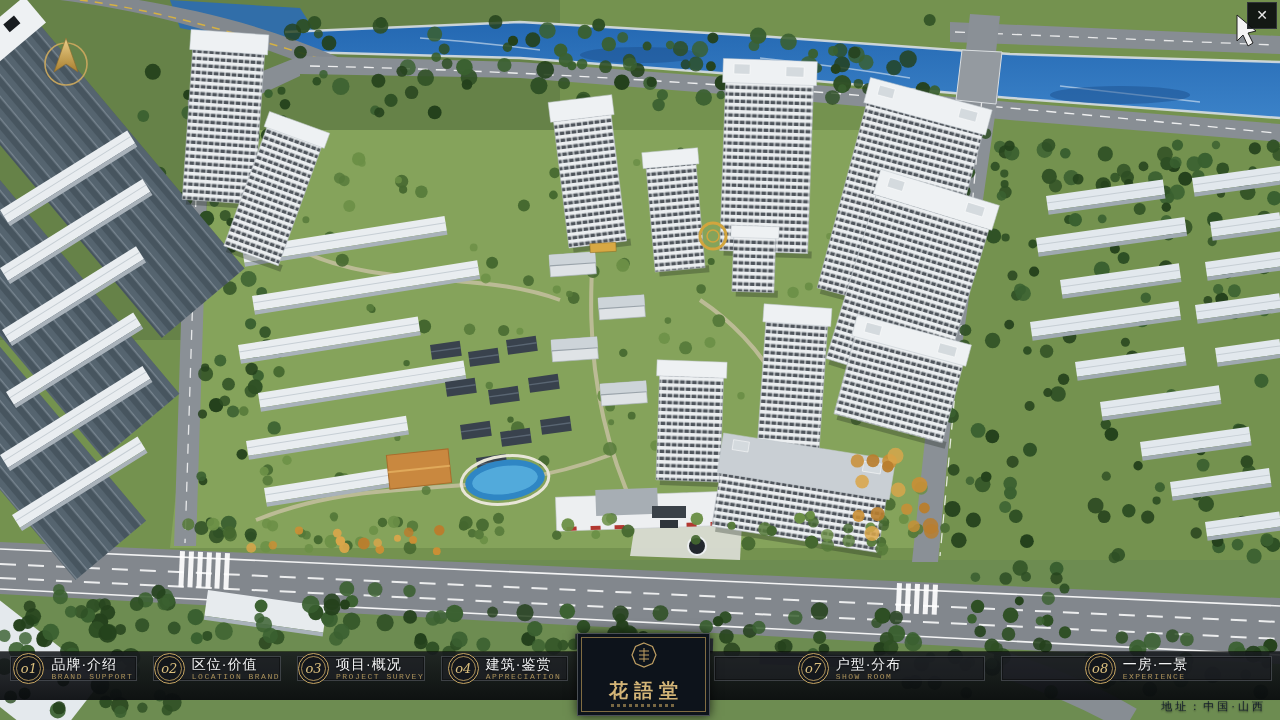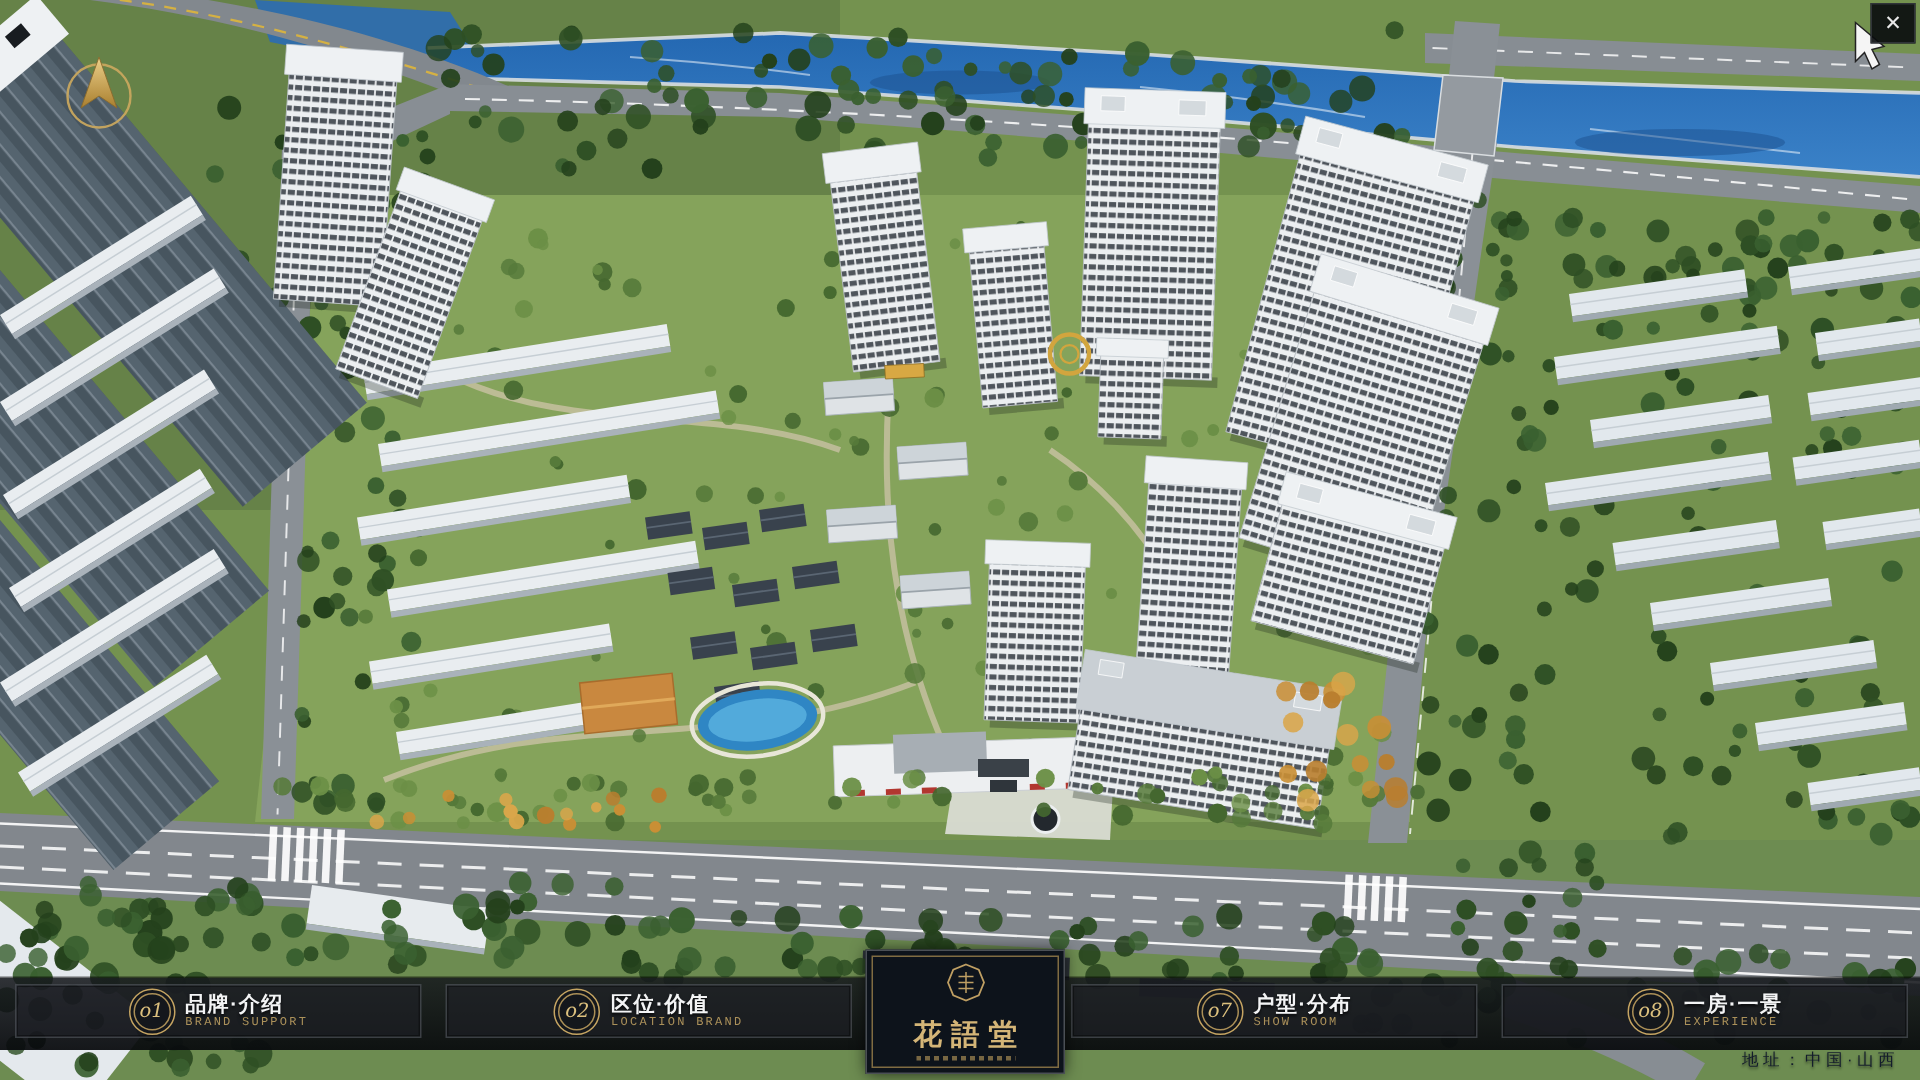--- a/index.html
+++ b/index.html
@@ -4,33 +4,33 @@
 <style>
   html,body{margin:0;padding:0;background:#000;}
   .stage{position:relative;width:1280px;height:720px;overflow:hidden;
          font-family:"Liberation Sans","DejaVu Sans",sans-serif;background:#74924f;}
   .stage svg.scene{position:absolute;left:0;top:0;}
 
   
   .bar{position:absolute;left:0;top:652px;width:1280px;height:48px;
        background:linear-gradient(180deg,rgba(22,25,29,.88),rgba(8,10,13,.94));
        box-shadow:0 -1px 0 rgba(0,0,0,.55);}
-  .nav-group{position:absolute;top:4px;height:36px;display:flex;gap:16px;}
+  .nav-group{position:absolute;top:4px;height:25px;display:flex;gap:16px;}
   .nav-group.left{left:10px;width:558px;}
   .nav-group.right{left:714px;width:558px;}
   .nav-item{flex:1;display:flex;align-items:center;justify-content:center;gap:7px;
        background:rgba(30,33,38,.62);border:1px solid rgba(160,165,172,.26);
        box-shadow:inset 0 0 0 1px rgba(0,0,0,.35);cursor:pointer;}
   .badge{position:relative;width:29px;height:29px;border-radius:50%;flex:0 0 29px;
        background:#14171c;border:1px solid #c6a562;display:flex;align-items:center;justify-content:center;}
   .badge::after{content:"";position:absolute;inset:2px;border:1px solid rgba(198,165,98,.85);border-radius:50%;}
   .badge span{font-family:"DejaVu Serif","Liberation Serif",serif;font-style:italic;
        font-size:13px;color:#dcc07e;line-height:1;}
   .labels{display:flex;flex-direction:column;align-items:flex-start;min-width:0;}
-  .zh{font-size:14px;font-weight:bold;color:#f3f4f5;letter-spacing:1px;white-space:nowrap;
+  .zh{font-size:14px;font-weight:normal;color:#f3f4f5;letter-spacing:1px;white-space:nowrap;
       text-shadow:0 1px 2px rgba(0,0,0,.8);line-height:1.15;}
   .en{font-size:8px;color:#ab915a;letter-spacing:1.5px;white-space:nowrap;line-height:1.2;font-family:Liberation Mono, monospace;}
 
   
   .logo{position:absolute;left:577px;top:633px;width:131px;height:81px;
         background:#0d131b;border:1px solid #4a4f55;box-shadow:0 0 10px rgba(0,0,0,.7);
         display:flex;flex-direction:column;align-items:center;justify-content:center;cursor:pointer;}
   .logo::before{content:"";position:absolute;inset:3px;border:1px solid rgba(190,156,88,.65);pointer-events:none;}
   .logo-title{font-family:"DejaVu Serif","Liberation Serif",serif;font-weight:bold;
         font-size:19px;color:#d4b577;letter-spacing:6px;text-indent:6px;margin-top:12px;line-height:1.1;}
@@ -1257,20 +1257,38 @@
     </div>
     <div class="nav-item">
       <div class="badge">
             <span>o2</span>
           </div>
       <div class="labels">
             <div class="zh">区位·价值</div>
       <div class="en">LOCATION BRAND</div>
           </div>
     </div>
+    <div class="nav-item">
+      <div class="badge">
+            <span>o3</span>
+          </div>
+      <div class="labels">
+            <div class="zh">项目·概况</div>
+      <div class="en">PROJECT SURVEY</div>
+          </div>
+    </div>
+    <div class="nav-item">
+      <div class="badge">
+            <span>o4</span>
+          </div>
+      <div class="labels">
+            <div class="zh">建筑·鉴赏</div>
+      <div class="en">APPRECIATION</div>
+          </div>
+    </div>
   </div>
   <div class="nav-group right">
     <div class="nav-item">
       <div class="badge">
             <span>o7</span>
           </div>
       <div class="labels">
             <div class="zh">户型·分布</div>
       <div class="en">SHOW ROOM</div>
           </div>

